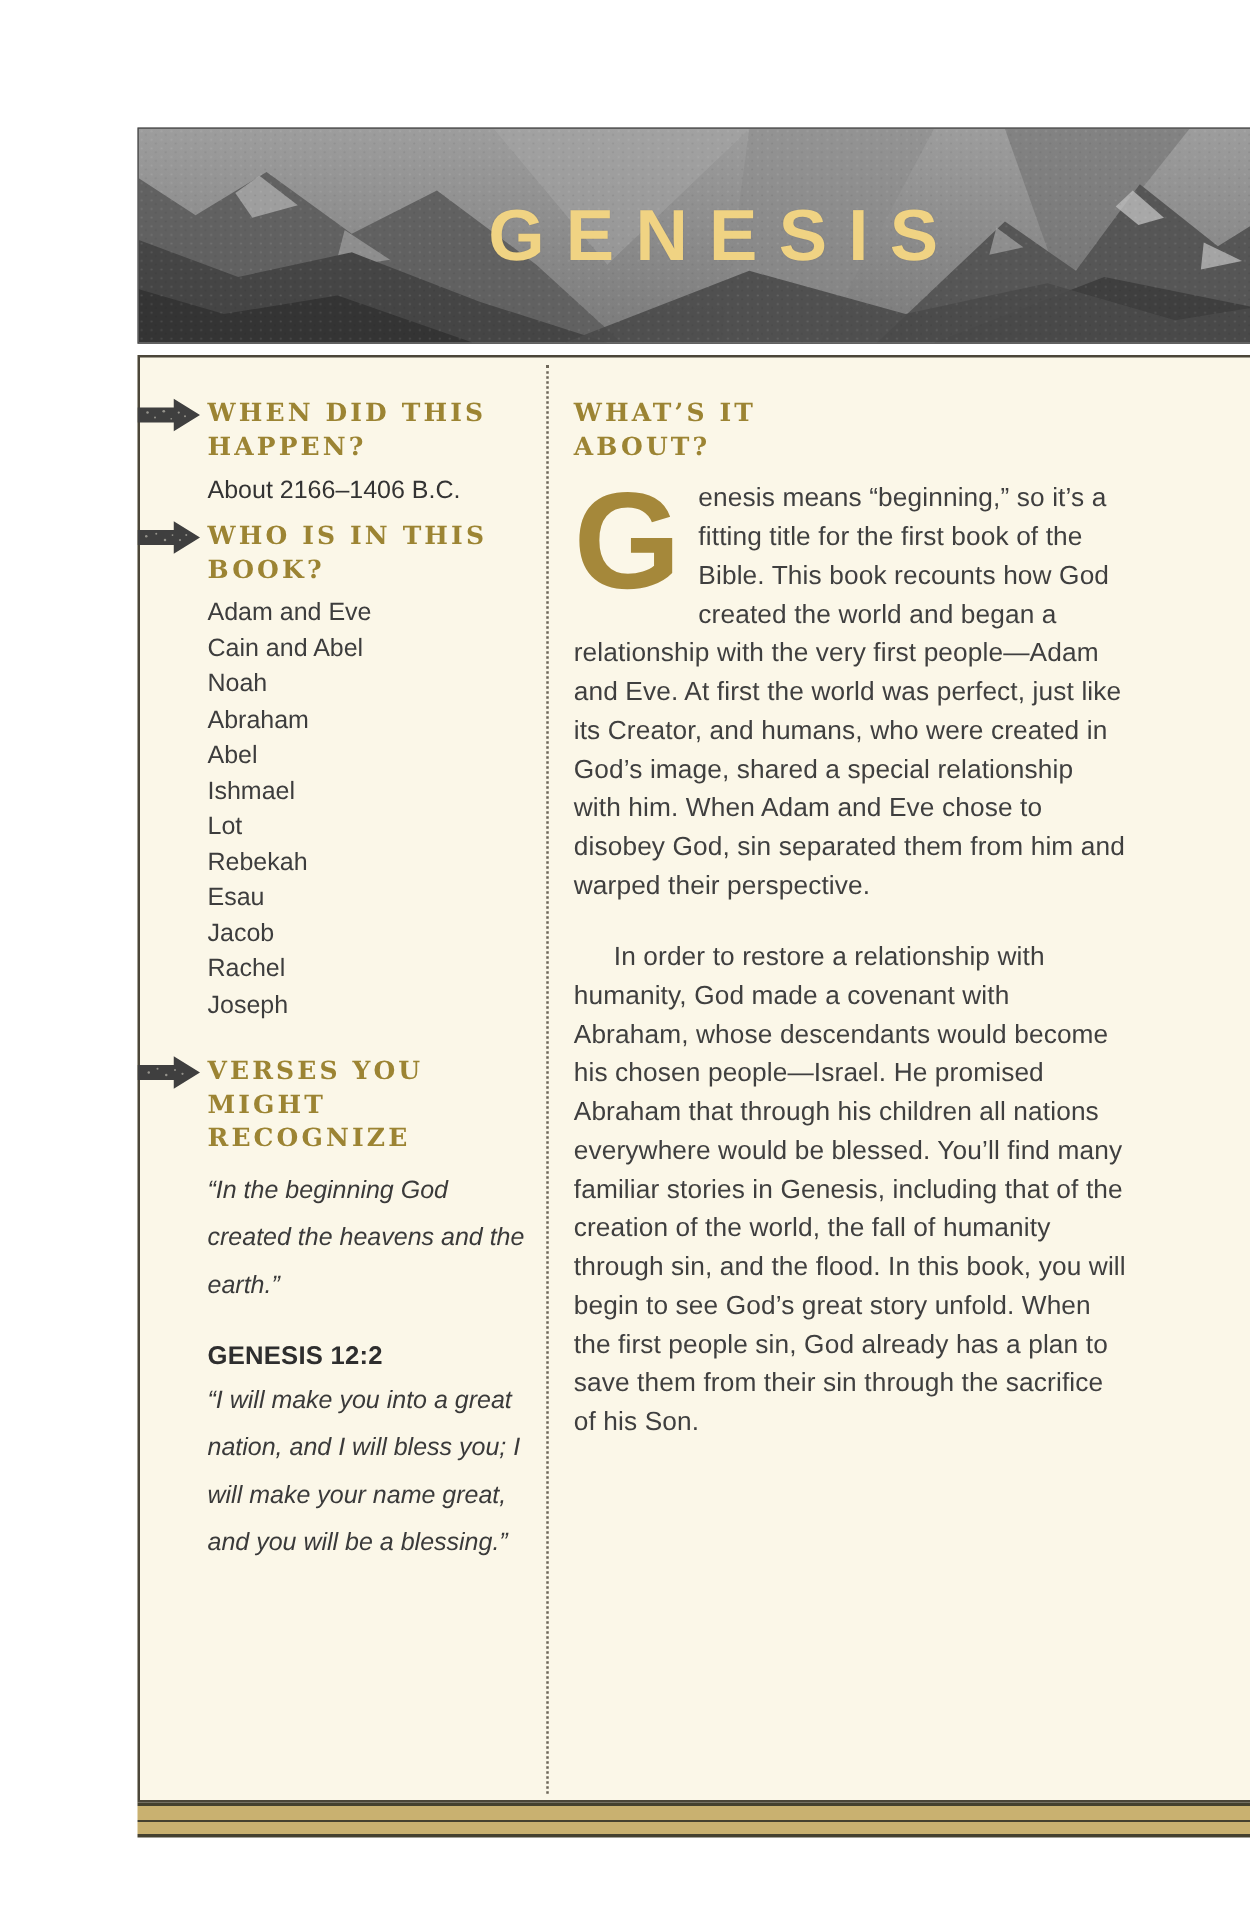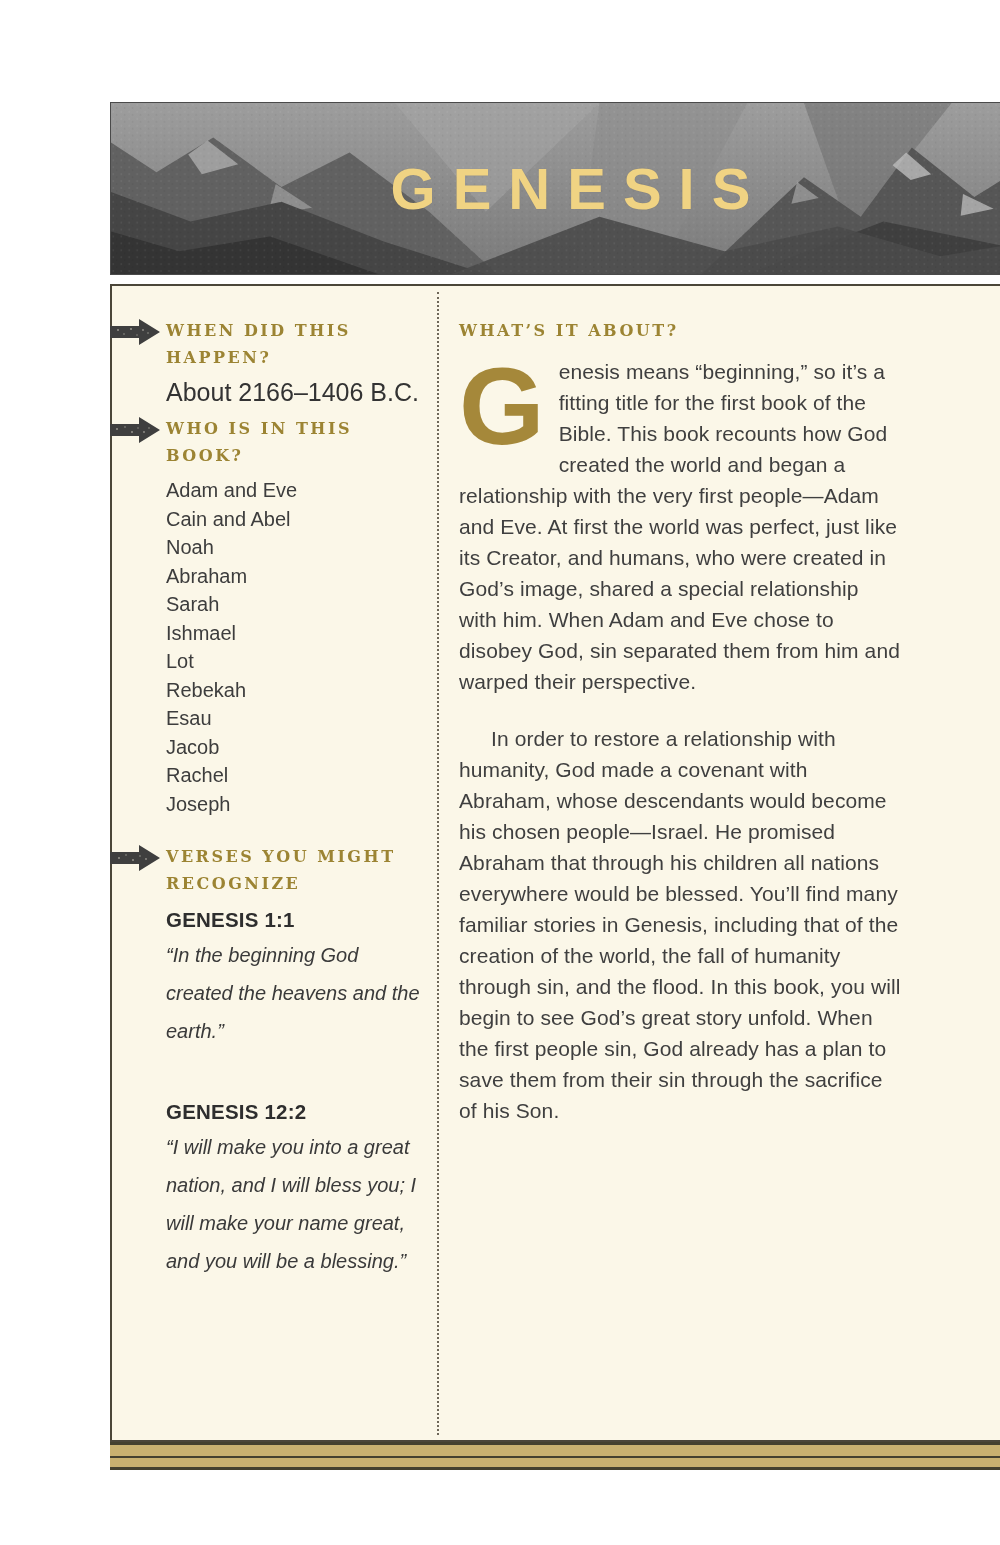--- a/index.html
+++ b/index.html
@@ -49,31 +49,31 @@
     width:0;border-left:2px dotted #6e6759;
     margin:6px 0 5px 0;
   }
   .right-col{flex:1;padding:31px 22px 0 20px;}
 
   
   .section{position:relative;}
   .arrow-badge{position:absolute;left:-56px;top:1px;width:50px;height:28px;}
   h2.gold{
     font-family:"DejaVu Serif","Liberation Serif",serif;
-    font-weight:700;font-size:16px;line-height:27px;
+    font-weight:700;font-size:20px;line-height:27px;
     letter-spacing:2.5px;color:var(--gold-heading);
     max-width:260px;
   }
-  .date-range{margin-top:9px;font-size:25px;line-height:24px;color:#333;}
+  .date-range{margin-top:9px;font-size:20px;line-height:24px;color:#333;}
   .section-who{margin-top:11px;}
   .people{list-style:none;margin-top:7px;}
   .people li{font-size:20px;line-height:28.5px;color:var(--text-dark);}
   .section-verses{margin-top:25px;}
   .verse{margin-top:9px;}
-  .verse + .verse{margin-top:48px;}
+  .verse + .verse{margin-top:24px;}
   .verse-ref{
     font-family:"Liberation Sans",sans-serif;font-weight:700;
     font-size:20.5px;line-height:28px;color:#2e2e2e;letter-spacing:.2px;
   }
   .verse-quote{
     font-style:italic;font-size:20px;line-height:38px;
     color:#3a3a3a;max-width:262px;margin-top:2px;
   }
 
   
@@ -173,21 +173,21 @@
               <circle cx="34" cy="16" r="0.9"></circle>
               <circle cx="39" cy="12" r="0.8"></circle>
           </g>
         </svg>
         <h2 class="gold">WHO IS IN THIS BOOK?</h2>
         <ul class="people">
           <li>Adam and Eve</li>
           <li>Cain and Abel</li>
           <li>Noah</li>
           <li>Abraham</li>
-          <li>Sarah</li>
+          <li>Abel</li>
           <li>Ishmael</li>
           <li>Lot</li>
           <li>Rebekah</li>
           <li>Esau</li>
           <li>Jacob</li>
           <li>Rachel</li>
           <li>Joseph</li>
         </ul>
       </section>
 
@@ -198,21 +198,20 @@
             <circle cx="9" cy="14" r="1"></circle>
               <circle cx="16" cy="11" r="0.8"></circle>
               <circle cx="23" cy="16" r="1"></circle>
             <circle cx="30" cy="12" r="0.8"></circle>
               <circle cx="36" cy="15" r="0.9"></circle>
           </g>
         </svg>
         <h2 class="gold">VERSES YOU MIGHT RECOGNIZE</h2>
 
         <div class="verse">
-          <h3 class="verse-ref">GENESIS 1:1</h3>
           <p class="verse-quote">“In the beginning God created the heavens and the earth.”</p>
         </div>
 
         <div class="verse">
           <h3 class="verse-ref">GENESIS 12:2</h3>
           <p class="verse-quote">“I will make you into a great nation, and I will bless you; I will make your name great, and you will be a blessing.”</p>
         </div>
       </section>
 
     </aside>

